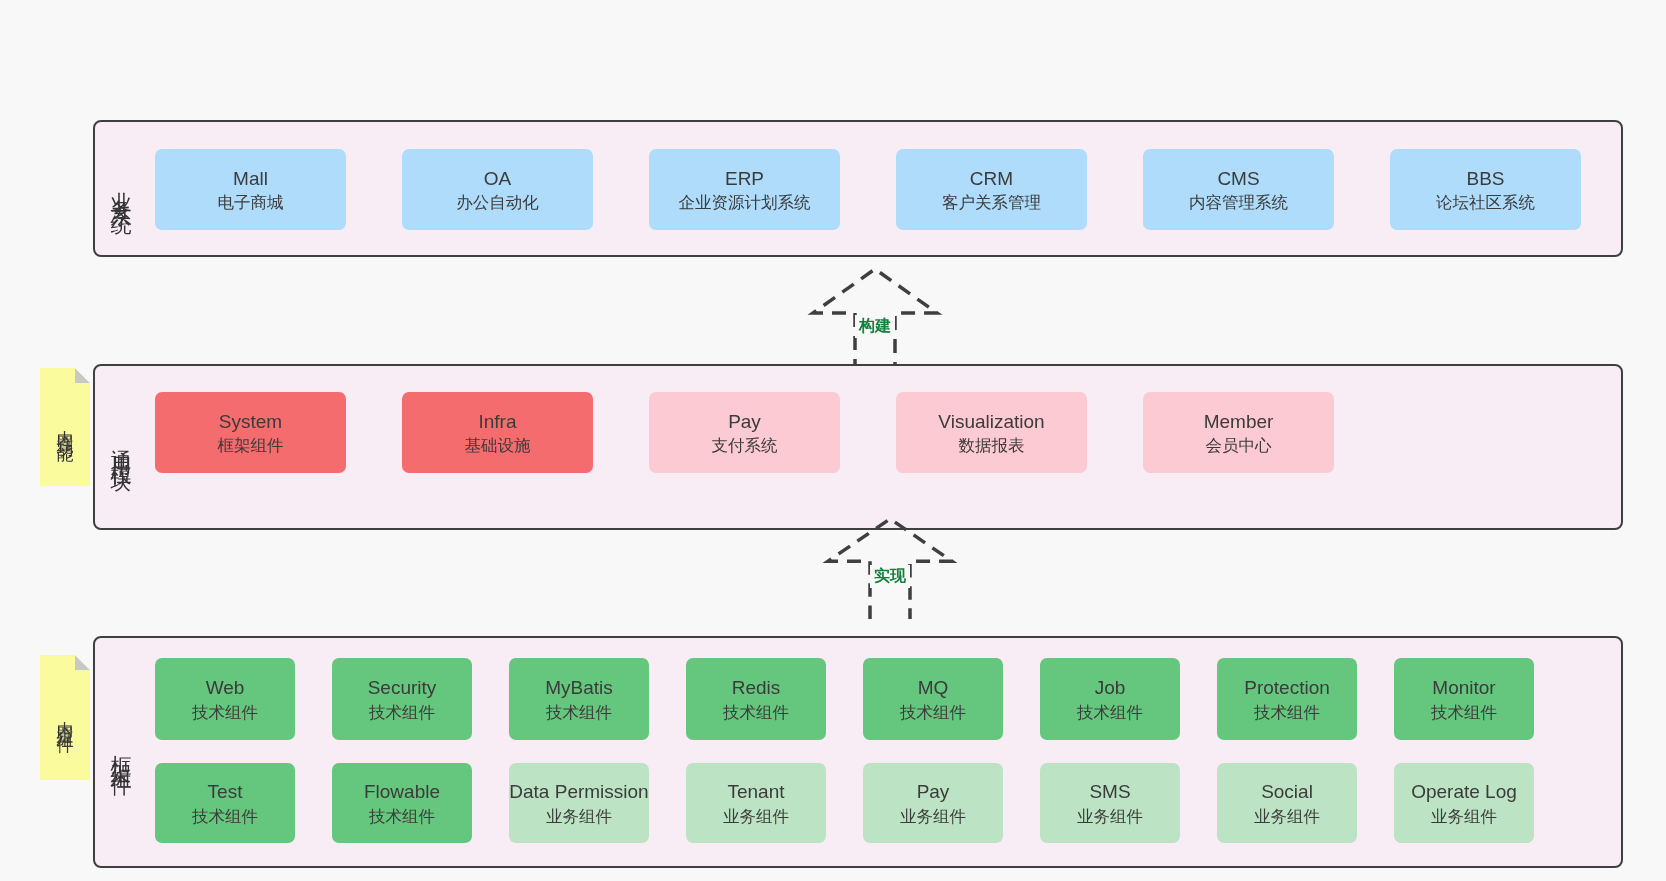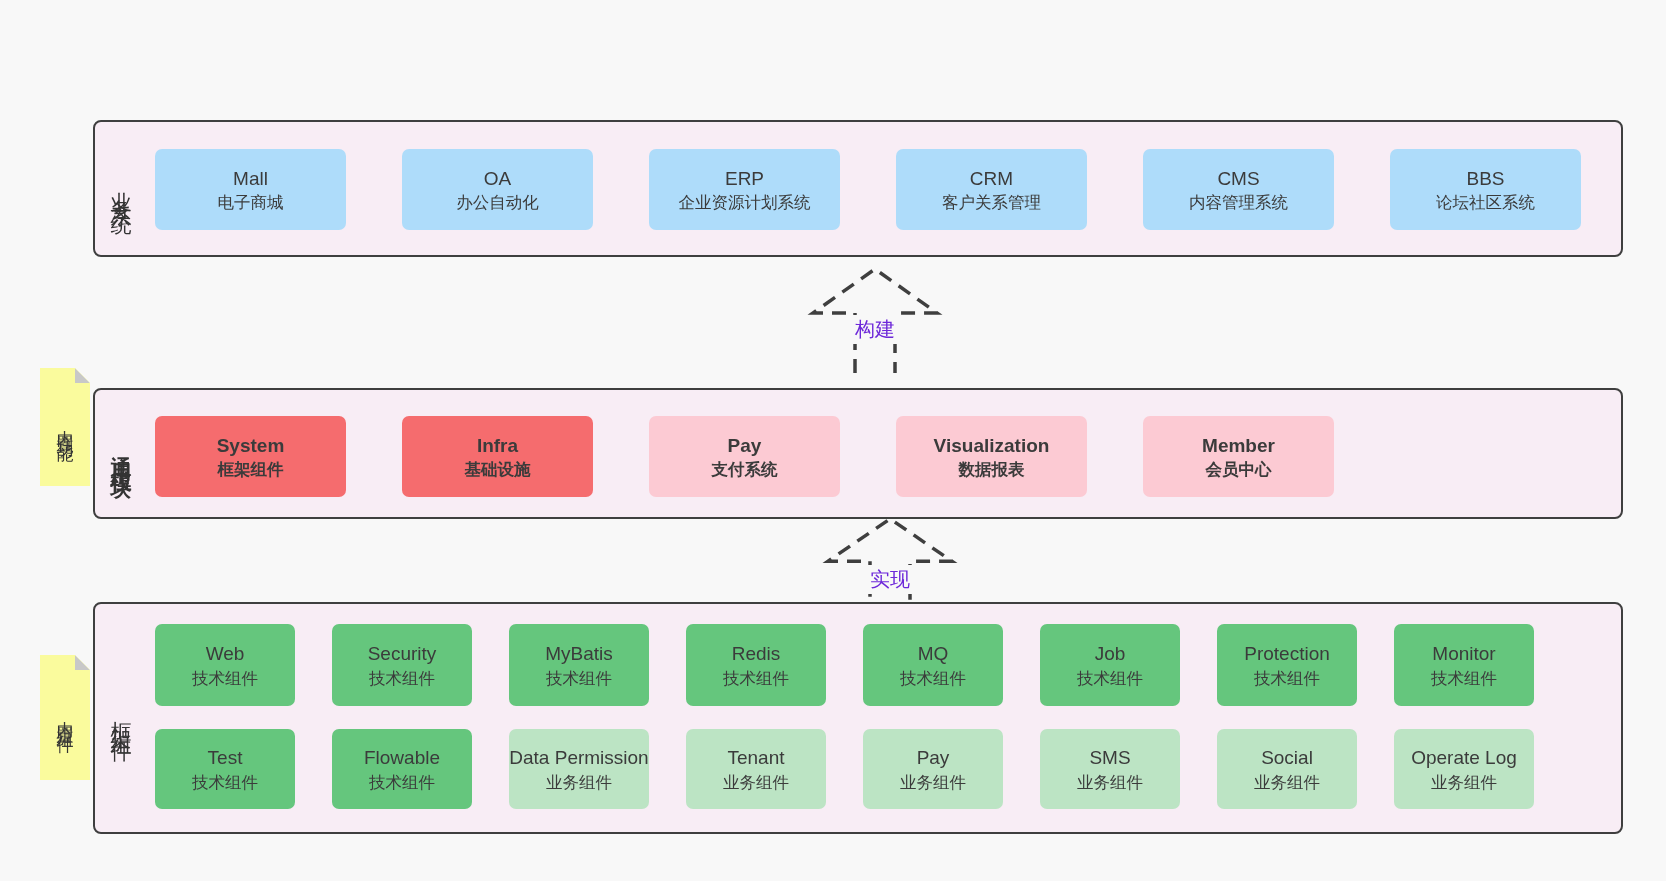--- a/index.html
+++ b/index.html
@@ -46,21 +46,21 @@
     background:#c8c8c8;clip-path:polygon(0 0,100% 100%,0 100%);
   }
   .sticky .v{
     writing-mode:vertical-lr;text-orientation:upright;
     font-size:17px;letter-spacing:5px;color:#333;
   }
   .arrow{position:absolute;}
   .arrow svg{display:block;}
   .arrow .alabel{
     position:absolute;left:50%;transform:translateX(-50%);top:50px;
-    background:#f8f8f8;padding:1px 4px;font-size:20px;color:#6d28d9;white-space:nowrap;
+    background:#f8f8f8;padding:1px 4px;font-size:16px;color:#15803d;white-space:nowrap;font-weight:bold;
   }
 </style>
 </head>
 <body>
 
 <div class="panel" style="top:120px;height:137px;">
   <div class="panel-label">业务系统</div>
   <div class="row" style="top:27px;">
     <div class="box c-blue">
       <span class="en">Mall</span>
@@ -92,21 +92,21 @@
 <div class="arrow" style="left:807px;top:265px;width:136px;height:108px;">
   <svg width="136" height="108" viewBox="0 0 136 108" preserveAspectRatio="none">
     <path d="M48 108 L48 48 L6 48 L68 4 L130 48 L88 48 L88 108" fill="none" stroke="#3f3f3f" stroke-width="3.5" stroke-dasharray="14 9"></path>
   </svg>
   <span class="alabel">构建</span>
 </div>
 
 <div class="sticky" style="top:368px;height:118px;">
   <span class="v">内置功能</span>
 </div>
-<div class="panel" style="top:388px;height:131px;font-weight:bold;">
+<div class="panel" style="top:364px;height:166px;">
   <div class="panel-label">通用模块</div>
   <div class="row" style="top:26px;">
     <div class="box c-red">
       <span class="en">System</span>
       <span class="cn">框架组件</span>
     </div>
     <div class="box c-red">
       <span class="en">Infra</span>
       <span class="cn">基础设施</span>
     </div>
@@ -128,21 +128,21 @@
 <div class="arrow" style="left:822px;top:515px;width:136px;height:104px;">
   <svg width="136" height="104" viewBox="0 0 136 108" preserveAspectRatio="none">
     <path d="M48 108 L48 48 L6 48 L68 4 L130 48 L88 48 L88 108" fill="none" stroke="#3f3f3f" stroke-width="3.5" stroke-dasharray="14 9"></path>
   </svg>
   <span class="alabel">实现</span>
 </div>
 
 <div class="sticky" style="top:655px;height:125px;">
   <span class="v">内置组件</span>
 </div>
-<div class="panel" style="top:602px;height:232px;">
+<div class="panel" style="top:636px;height:232px;">
   <div class="panel-label">框架组件</div>
 
   <div class="row8" style="top:20px;">
     <div class="box c-green">
       <span class="en">Web</span>
       <span class="cn">技术组件</span>
     </div>
     <div class="box c-green">
       <span class="en">Security</span>
       <span class="cn">技术组件</span>

